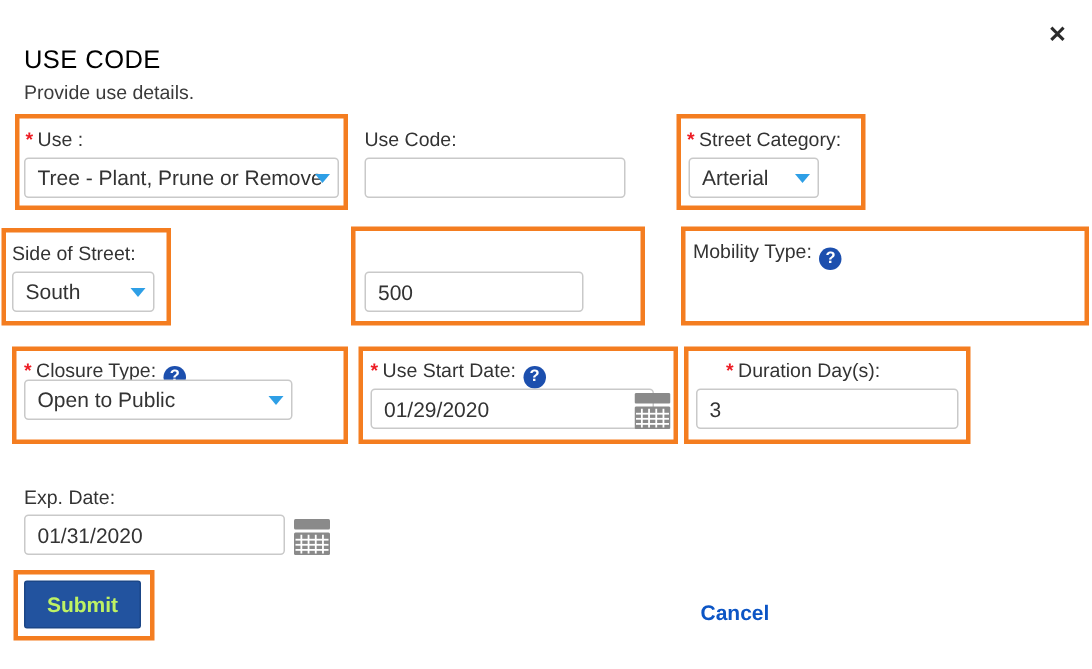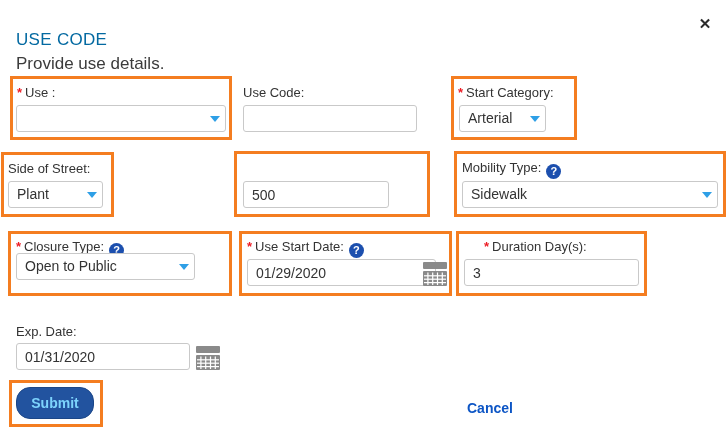--- a/index.html
+++ b/index.html
@@ -2,25 +2,25 @@
 <html><head>
 <meta charset="utf-8">
 <style>
   html,body{margin:0;padding:0;background:#fff;}
   .dialog{
     position:relative; width:728px; height:446px; background:#ffffff;
     font-family:"Liberation Sans", sans-serif; overflow:hidden;
   }
   .title{
     position:absolute; left:16px; top:30px;
-    font-size:17px; letter-spacing:.3px; color:#0369a1; font-weight:400;
+    font-size:17px; letter-spacing:.3px; color:#000000; font-weight:400;
   }
   .subtitle{
     position:absolute; left:16px; top:54px;
-    font-size:17px; color:#3b3b3b;
+    font-size:13px; color:#3b3b3b;
   }
   .close{
     position:absolute; left:696px; top:15px; width:18px; height:18px;
     font-size:15px; font-weight:bold; color:#2b2b2b; text-align:center;
     line-height:18px; cursor:pointer;
   }
   .hl{ position:absolute; border:3px solid #F47D20; box-sizing:border-box; }
   .lbl{
     position:absolute; font-size:13px; color:#333; white-space:nowrap;
   }
@@ -39,22 +39,22 @@
   .select{ line-height:25px; padding:0 18px 0 8px; overflow:hidden; white-space:nowrap; cursor:pointer; }
   .arrow{
     position:absolute; right:5px; top:10px; width:0; height:0;
     border-left:5px solid transparent; border-right:5px solid transparent;
     border-top:6px solid #2E9FE6;
   }
   input.field{ padding:0 8px; outline:none; }
   .calendar{ position:absolute; width:24px; height:25px; cursor:pointer; }
   .submit{
     position:absolute; left:16px; top:387px; width:78px; height:32px;
-    background:#22539F; border:1px solid #1b4687; border-radius:14px;
-    color:#7dd3fc; font-size:14px; font-weight:bold; cursor:pointer;
+    background:#22539F; border:1px solid #1b4687; border-radius:2px;
+    color:#bef264; font-size:14px; font-weight:bold; cursor:pointer;
     font-family:"Liberation Sans", sans-serif;
   }
   .cancel{
     position:absolute; left:467px; top:400px;
     font-size:14px; font-weight:bold; color:#0C55C5; cursor:pointer;
     text-decoration:none;
   }
 </style>
 </head>
 <body>
@@ -72,48 +72,45 @@
   <div class="hl" style="left:454px;top:151px;width:272px;height:66px;"></div>
   <div class="hl" style="left:8px;top:231px;width:224px;height:65px;"></div>
   <div class="hl" style="left:239px;top:231px;width:213px;height:65px;"></div>
   <div class="hl" style="left:456px;top:231px;width:191px;height:65px;"></div>
   <div class="hl" style="left:9px;top:380px;width:94px;height:47px;"></div>
 
   <div class="lbl" style="left:17px;top:85px;">
     <span class="req">*</span><span>Use :</span>
   </div>
   <div class="field select" style="left:16px;top:105px;width:210px;padding-right:12px;">
+    <span>Tree - Plant, Prune or Remove</span>
     <span class="arrow"></span>
   </div>
 
   <div class="lbl" style="left:243px;top:85px;">Use Code:</div>
   <input class="field" style="left: 243px; top: 105px; width: 174px;" value="">
 
   <div class="lbl" style="left:458px;top:85px;">
-    <span class="req">*</span><span>Start Category:</span>
+    <span class="req">*</span><span>Street Category:</span>
   </div>
   <div class="field select" style="left:459px;top:105px;width:87px;">
     <span>Arterial</span>
     <span class="arrow"></span>
   </div>
 
   <div class="lbl" style="left:8px;top:161px;">Side of Street:</div>
   <div class="field select" style="left:8px;top:181px;width:95px;">
-    <span>Plant</span>
+    <span>South</span>
     <span class="arrow"></span>
   </div>
 
   <input class="field" style="left: 243px; top: 181px; width: 146px;" value="500">
 
   <div class="lbl" style="left:462px;top:160px;">
     <span>Mobility Type:</span><span class="help">?</span>
-  </div>
-  <div class="field select" style="left:462px;top:181px;width:256px;">
-    <span>Sidewalk</span>
-    <span class="arrow"></span>
   </div>
 
   <div class="lbl" style="left:16px;top:239px;">
     <span class="req">*</span><span>Closure Type:</span><span class="help">?</span>
   </div>
   <div class="field select" style="left:16px;top:253px;width:179px;">
     <span>Open to Public</span>
     <span class="arrow"></span>
   </div>
 

